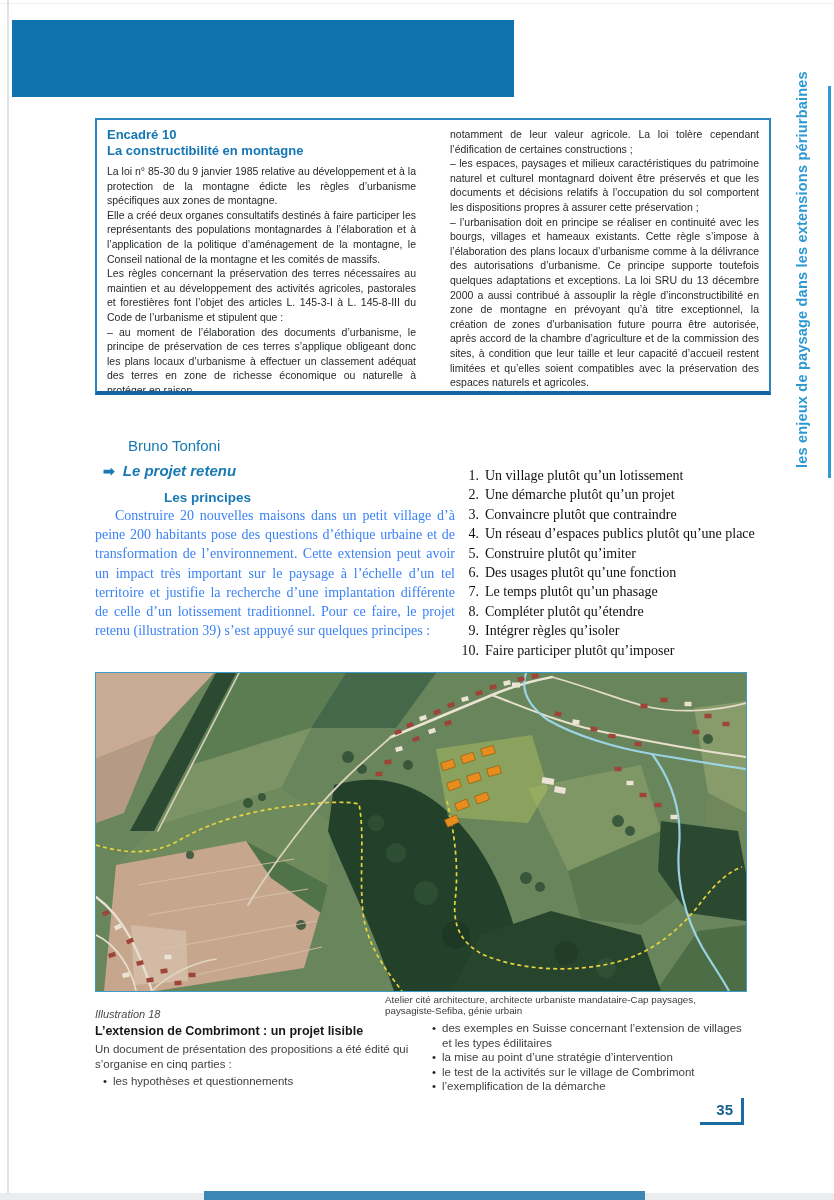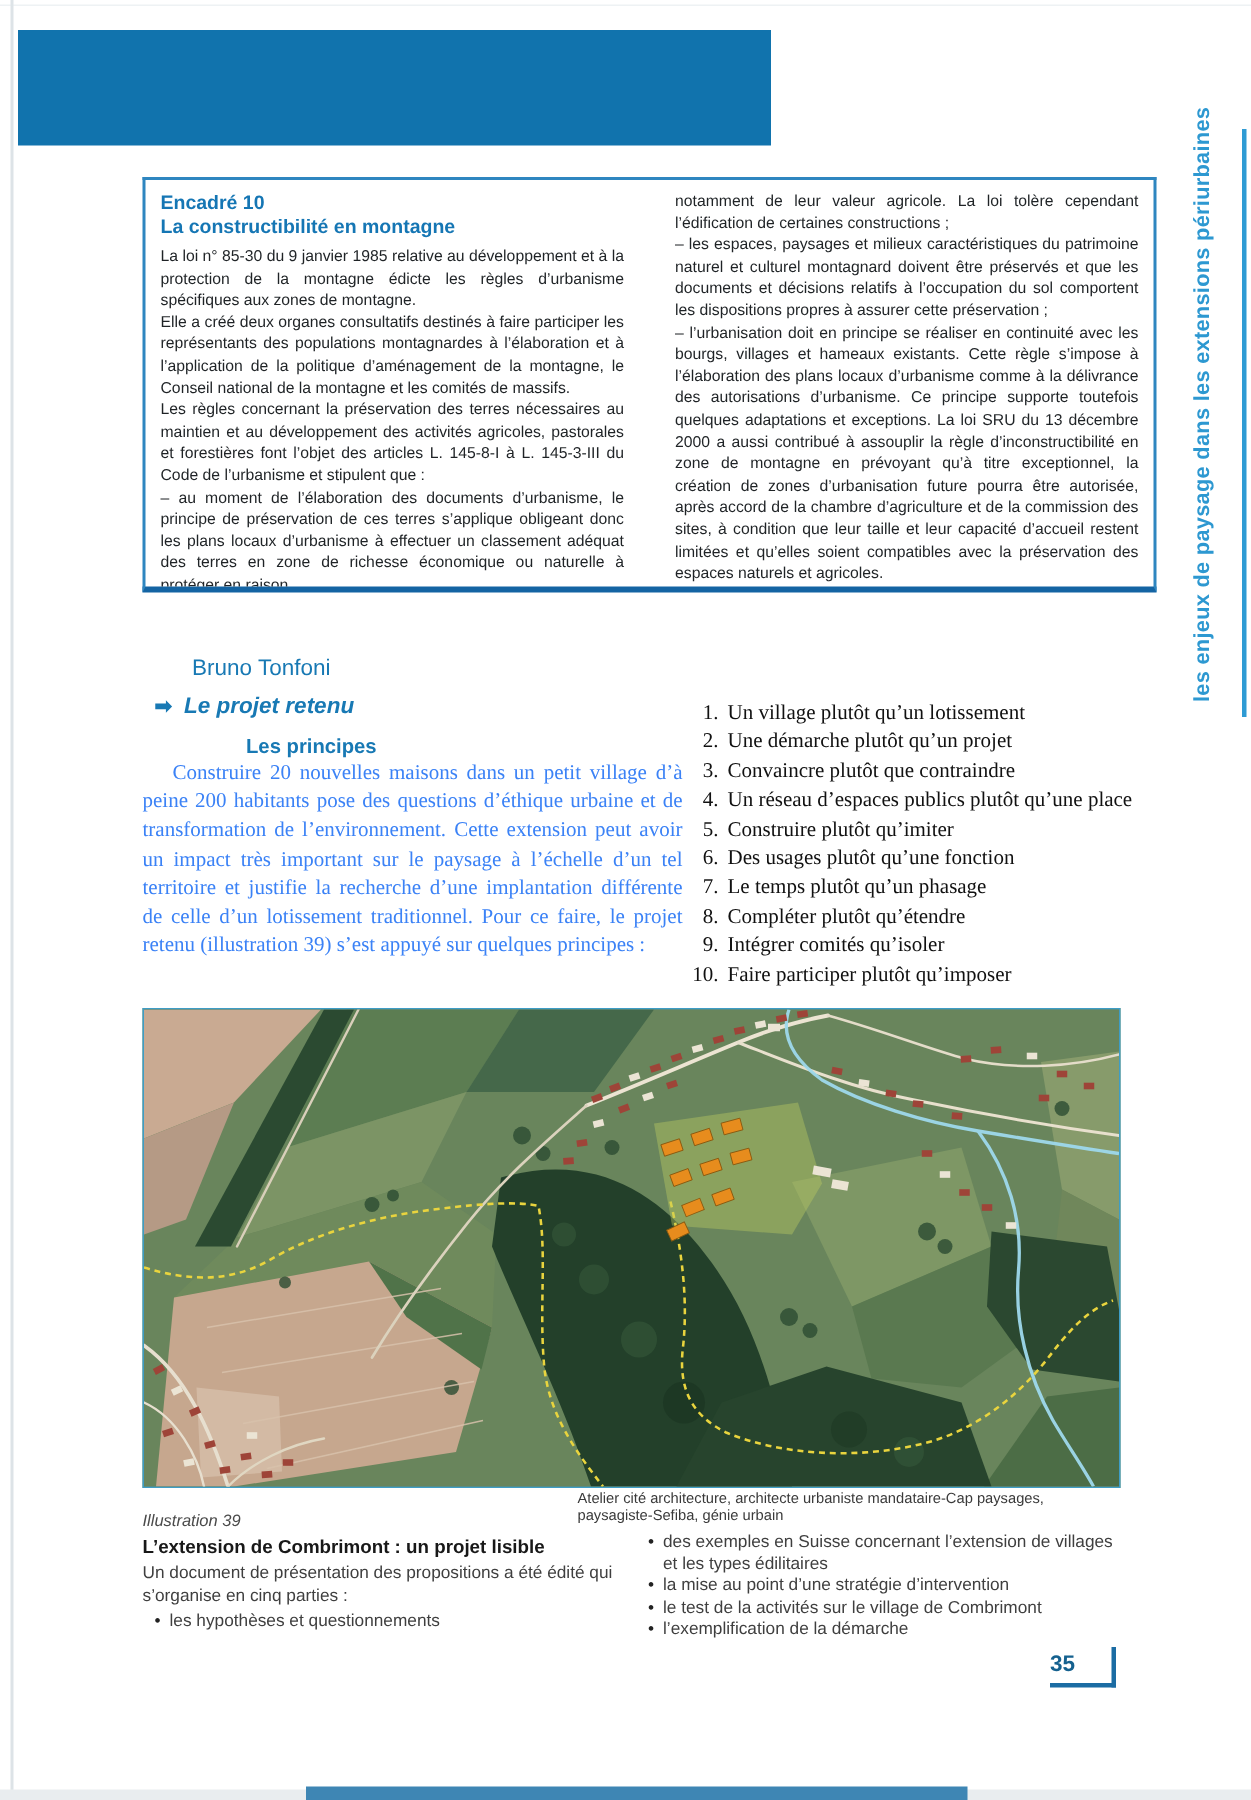--- a/index.html
+++ b/index.html
@@ -74,21 +74,21 @@
   .bullets li{padding-left:12px;position:relative;}
   .bullets li::before{content:"•";position:absolute;left:2px;color:#222;}
   .bullets-left{left:101px;top:1073px;width:320px;}
   .bullets-right{left:430px;top:1020px;width:322px;}
 
   
   .pagenum{
     left:700px;top:1098px;width:44px;height:27px;box-sizing:border-box;
     border-right:3px solid #1b6ca3;border-bottom:3px solid #1b6ca3;
     font-size:15px;font-weight:bold;color:#15618f;
-    padding-right:8px;line-height:24px;
+    text-align:right;padding-right:8px;line-height:24px;
   }
 </style>
 </head>
 <body>
 
 <div class="abs edge-top"></div>
 <div class="abs edge-left"></div>
 <div class="abs edge-bottom"></div>
 <div class="abs bottom-strip"></div>
 
@@ -99,21 +99,21 @@
 
 <div class="abs encadre">
   <div class="col">
     <div class="enc-head">
       <div class="enc-kicker">Encadré 10</div>
       <div class="enc-title">La constructibilité en montagne</div>
     </div>
     <div>
         <p>La loi n° 85-30 du 9 janvier 1985 relative au développement et à la protection de la montagne édicte les règles d’urbanisme spécifiques aux zones de montagne.</p>
         <p>Elle a créé deux organes consultatifs destinés à faire participer les représentants des populations montagnardes à l’élaboration et à l’application de la politique d’aménagement de la montagne, le Conseil national de la montagne et les comités de massifs.</p>
-        <p>Les règles concernant la préservation des terres nécessaires au maintien et au développement des activités agricoles, pastorales et forestières font l’objet des articles L. 145-8-I à L. 145-3-III du Code de l’urbanisme et stipulent que :</p>
+        <p>Les règles concernant la préservation des terres nécessaires au maintien et au développement des activités agricoles, pastorales et forestières font l’objet des articles L. 145-3-I à L. 145-8-III du Code de l’urbanisme et stipulent que :</p>
         <p>– au moment de l’élaboration des documents d’urbanisme, le principe de préservation de ces terres s’applique obligeant donc les plans locaux d’urbanisme à effectuer un classement adéquat des terres en zone de richesse économique ou naturelle à protéger en raison</p>
       </div>
   </div>
   <div class="col">
     <div>
         <p>notamment de leur valeur agricole. La loi tolère cependant l’édification de certaines constructions ;</p>
         <p>– les espaces, paysages et milieux caractéristiques du patrimoine naturel et culturel montagnard doivent être préservés et que les documents et décisions relatifs à l’occupation du sol comportent les dispositions propres à assurer cette préservation ;</p>
         <p>– l’urbanisation doit en principe se réaliser en continuité avec les bourgs, villages et hameaux existants. Cette règle s’impose à l’élaboration des plans locaux d’urbanisme comme à la délivrance des autorisations d’urbanisme. Ce principe supporte toutefois quelques adaptations et exceptions. La loi SRU du 13 décembre 2000 a aussi contribué à assouplir la règle d’inconstructibilité en zone de montagne en prévoyant qu’à titre exceptionnel, la création de zones d’urbanisation future pourra être autorisée, après accord de la chambre d’agriculture et de la commission des sites, à condition que leur taille et leur capacité d’accueil restent limitées et qu’elles soient compatibles avec la préservation des espaces naturels et agricoles.</p>
       </div>
     <span class="enc-source">Source : &lt;http://www.enviroveille.com/public/&gt;.</span>
@@ -156,21 +156,21 @@
     <li>
       <span class="pnum">7.</span>
       <span class="ptext">Le temps plutôt qu’un phasage</span>
     </li>
     <li>
       <span class="pnum">8.</span>
       <span class="ptext">Compléter plutôt qu’étendre</span>
     </li>
     <li>
       <span class="pnum">9.</span>
-      <span class="ptext">Intégrer comités qu’isoler</span>
+      <span class="ptext">Intégrer règles qu’isoler</span>
     </li>
     <li>
       <span class="pnum">10.</span>
       <span class="ptext">Faire participer plutôt qu’imposer</span>
     </li>
   </ol>
 
 <div class="abs photo">
 <svg viewBox="0 0 650 318" xmlns="http://www.w3.org/2000/svg">
   <rect width="650" height="318" fill="#69855c"></rect>
@@ -310,21 +310,21 @@
     <rect x="-3.5" y="-2.2" width="7" height="4.4" transform="translate(30 302) rotate(-12)"></rect>
     <rect x="-3.5" y="-2.2" width="7" height="4.4" transform="translate(72 284)"></rect>
     <rect x="-4" y="-2.5" width="8" height="5" transform="translate(420 12)"></rect>
     <rect x="-6" y="-3" width="12" height="6" transform="translate(452 108) rotate(10)"></rect>
     <rect x="-5.5" y="-3" width="11" height="6" transform="translate(464 117) rotate(10)"></rect>
   </g>
 </svg>
 </div>
 
 <div class="abs credit">Atelier cité architecture, architecte urbaniste mandataire-Cap paysages, paysagiste-Sefiba, génie urbain</div>
-<div class="abs fig-label">Illustration 39</div>
+<div class="abs fig-label">Illustration 18</div>
 <div class="abs fig-title">L’extension de Combrimont : un projet lisible</div>
 <div class="abs fig-desc">Un document de présentation des propositions a été édité qui s’organise en cinq parties :</div>
 <ul class="abs bullets bullets-left">
     <li>les hypothèses et questionnements</li>
   </ul>
 <ul class="abs bullets bullets-right">
     <li>des exemples en Suisse concernant l’extension de villages et les types édilitaires</li>
     <li>la mise au point d’une stratégie d’intervention</li>
     <li>le test de la activités sur le village de Combrimont</li>
     <li>l’exemplification de la démarche</li>

